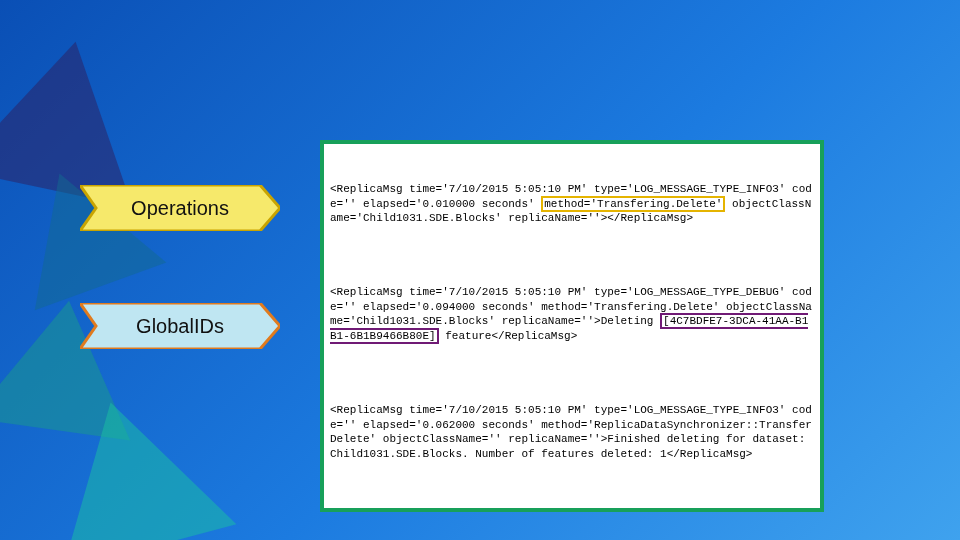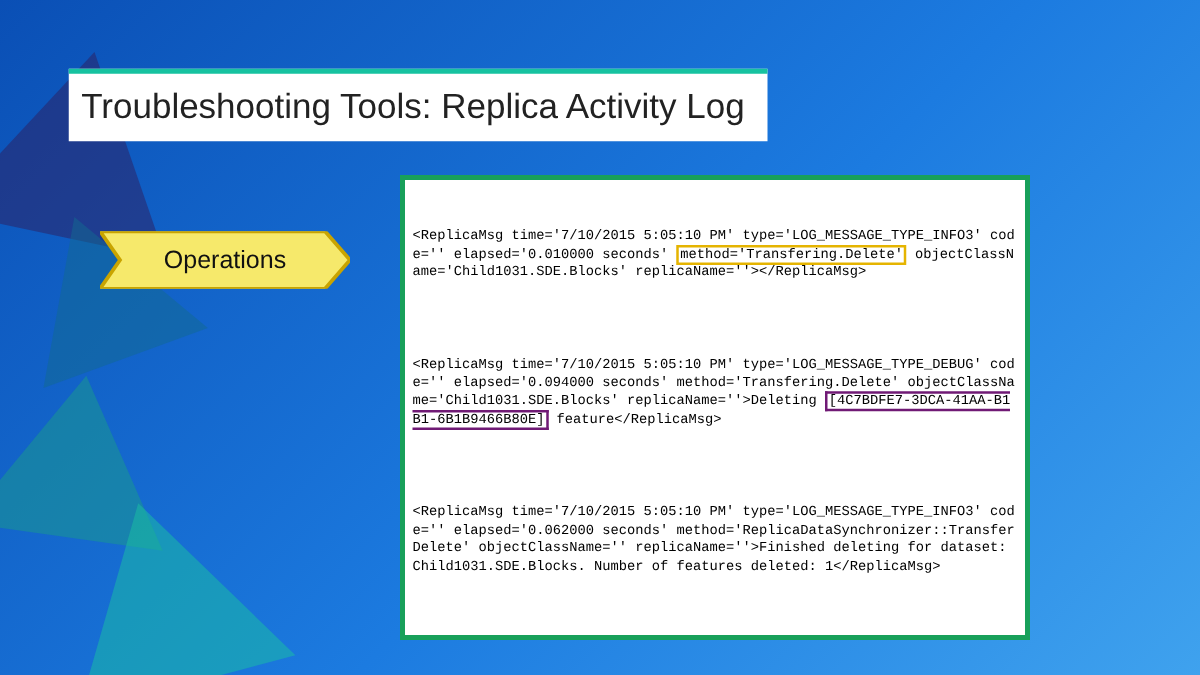--- a/index.html
+++ b/index.html
@@ -73,32 +73,36 @@
 </head>
 <body>
 
 <div class="slide">
 
   <div class="tri t1"></div>
   <div class="tri t2"></div>
   <div class="tri t3"></div>
   <div class="tri t4"></div>
 
-  <div class="title-box">
-    <span>Troubleshooting Tools: Replica Activity Log</span>
-  </div>
 
   <div class="label lbl-operations">
     <svg viewBox="0 0 200 46" preserveAspectRatio="none">
       <polygon points="0,0 180,0 200,23 180,46 0,46 16,23" stroke-width="3" fill="#f6e96b"></polygon>
       <polygon points="0,0 180,0 200,23 180,46 0,46 16,23" fill="none" stroke-width="3" stroke="#c9a400"></polygon>
     </svg>
     <span>Operations</span>
   </div>
 
+  <div class="label lbl-globalids">
+    <svg viewBox="0 0 200 46" preserveAspectRatio="none">
+      <polygon points="0,0 180,0 200,23 180,46 0,46 16,23" stroke-width="3" fill="#bfe6f2"></polygon>
+      <polygon points="0,0 180,0 200,23 180,46 0,46 16,23" fill="none" stroke-width="3" stroke="#e07b1e"></polygon>
+    </svg>
+    <span>GlobalIDs</span>
+  </div>
 
 
   <div class="log-panel">
     <p><span>&lt;ReplicaMsg time='7/10/2015 5:05:10 PM' type='LOG_MESSAGE_TYPE_INFO3' code='' elapsed='0.010000 seconds' </span><span class="hl hl-yellow">method='Transfering.Delete'</span><span> objectClassName='Child1031.SDE.Blocks' replicaName=''&gt;&lt;/ReplicaMsg&gt;</span></p>
 
     <p><span>&lt;ReplicaMsg time='7/10/2015 5:05:10 PM' type='LOG_MESSAGE_TYPE_DEBUG' code='' elapsed='0.094000 seconds' method='Transfering.Delete' objectClassName='Child1031.SDE.Blocks' replicaName=''&gt;Deleting </span><span class="hl hl-orange">[4C7BDFE7-3DCA-41AA-B1B1-6B1B9466B80E]</span><span> feature&lt;/ReplicaMsg&gt;</span></p>
 
     <p><span>&lt;ReplicaMsg time='7/10/2015 5:05:10 PM' type='LOG_MESSAGE_TYPE_INFO3' code='' elapsed='0.062000 seconds' method='ReplicaDataSynchronizer::TransferDelete' objectClassName='' replicaName=''&gt;Finished deleting for dataset: Child1031.SDE.Blocks. Number of features deleted: 1&lt;/ReplicaMsg&gt;</span></p>
 
     <p><span>&lt;ReplicaMsg time='7/10/2015 5:05:10 PM' type='LOG_MESSAGE_TYPE_INFO3' code='' </span><span class="hl hl-purple">elapsed='0.062000 seconds'</span></p>

